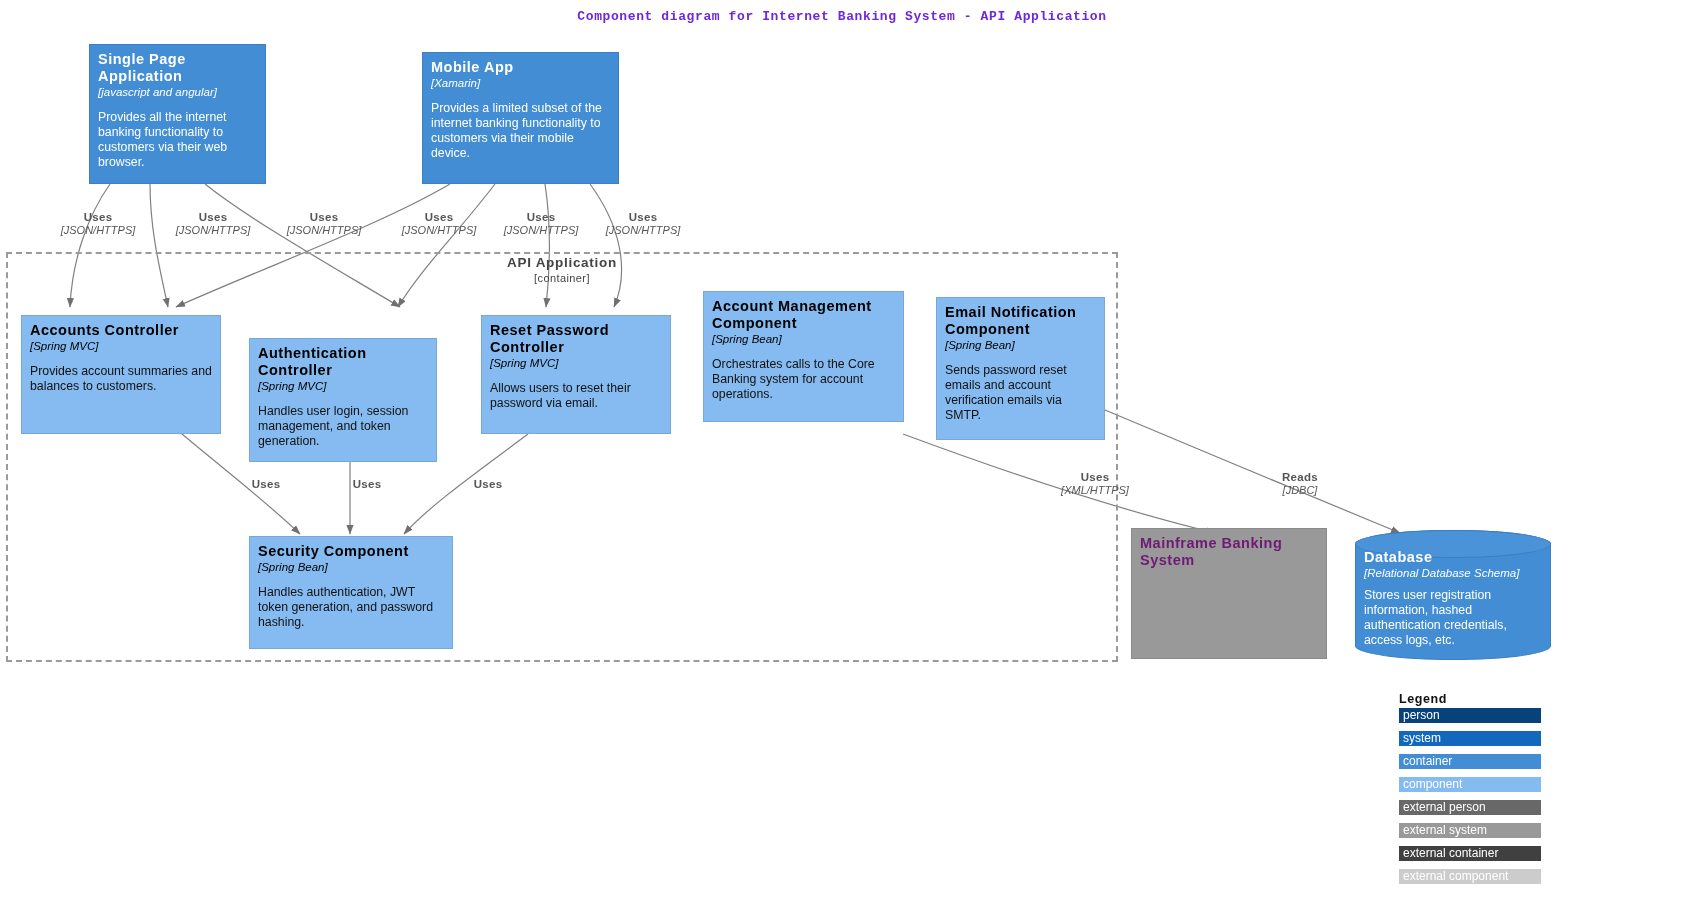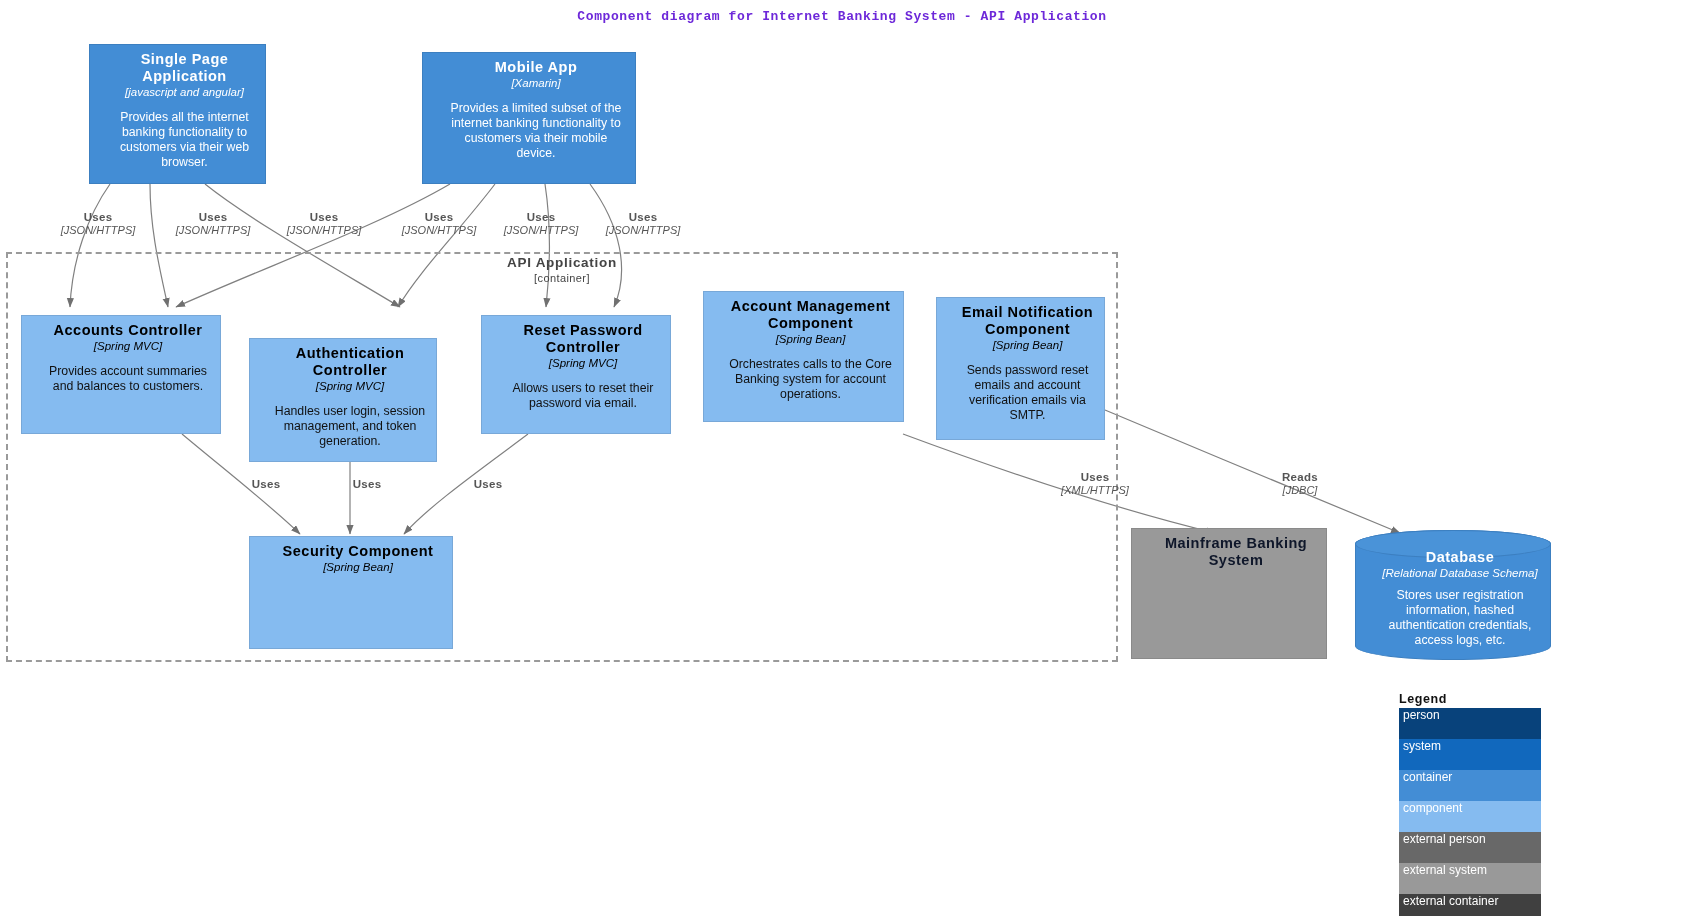--- a/index.html
+++ b/index.html
@@ -26,22 +26,21 @@
     top: 9px; left: 0; width: 1684px;
     text-align: center;
     font-size: 13px;
     font-weight: bold;
     letter-spacing: 0.6px;
     color: #6d28d9;
     font-family: Liberation Mono, monospace;
   }
   .node {
     position: absolute;
-    text-align: center;
-    padding: 6px 8px 8px 22px;
+    padding: 6px 8px 8px 8px;
   }
   .node .nm {
     font-size: 14.5px;
     font-weight: bold;
     letter-spacing: 0.5px;
     line-height: 17px;
   }
   .node .tech {
     font-size: 11.5px;
     font-style: italic;
@@ -62,21 +61,21 @@
   .n-component {
     background: #85BBF0;
     border: 1px solid #78A8D8;
     color: #000000;
   }
   .n-component .desc { color: #111111; }
   
   .n-extsystem {
     background: #999999;
     border: 1px solid #8A8A8A;
-    color: #0f172a;
+    color: #701a75;
   }
   
   .n-db {
     background: #438DD5;
     border: 1px solid #3C7FC0;
     color: #ffffff;
     border-radius: 50% / 14px;
   }
   .n-db::before {
     content: "";
@@ -113,26 +112,26 @@
   }
   .edge-label .el-nm { font-size: 11.5px; font-weight: bold; letter-spacing: .3px; }
   .edge-label .el-tech { font-size: 11px; font-style: italic; }
   
   .legend { position: absolute; }
   .legend-title {
     font-size: 12.5px; font-weight: bold; letter-spacing: .6px;
     color: #111111; margin-bottom: 2px;
   }
   .legend-row {
-    height: 31px;
+    height: 15px;
     line-height: 15px;
     font-size: 12px;
     color: #ffffff;
     padding-left: 4px;
-    margin-bottom: 0px;
+    margin-bottom: 8px;
     white-space: nowrap;
   }
 </style>
 </head>
 <body>
 
 <div id="canvas">
 
   <div class="title">Component diagram for Internet Banking System - API Application</div>
 
@@ -175,21 +174,21 @@
     <div class="bl-nm">API Application</div>
     <div class="bl-tech">[container]</div>
   </div>
 
   <div class="node n-container" style="left:89px; top:44px; width:177px; height:140px;">
     <div class="nm">Single Page Application</div>
     <div class="tech">[javascript and angular]</div>
     <div class="desc">Provides all the internet banking functionality to customers via their web browser.</div>
   </div>
 
-  <div class="node n-container" style="left:422px; top:52px; width:214px; height:132px;">
+  <div class="node n-container" style="left:422px; top:52px; width:197px; height:132px;">
     <div class="nm">Mobile App</div>
     <div class="tech">[Xamarin]</div>
     <div class="desc">Provides a limited subset of the internet banking functionality to customers via their mobile device.</div>
   </div>
 
   <div class="node n-component" style="left:21px; top:315px; width:200px; height:119px;">
     <div class="nm">Accounts Controller</div>
     <div class="tech">[Spring MVC]</div>
     <div class="desc">Provides account summaries and balances to customers.</div>
   </div>
@@ -214,20 +213,21 @@
 
   <div class="node n-component" style="left:936px; top:297px; width:169px; height:143px;">
     <div class="nm">Email Notification Component</div>
     <div class="tech">[Spring Bean]</div>
     <div class="desc">Sends password reset emails and account verification emails via SMTP.</div>
   </div>
 
   <div class="node n-component" style="left:249px; top:536px; width:204px; height:113px;">
     <div class="nm">Security Component</div>
     <div class="tech">[Spring Bean]</div>
+    <div class="desc">Handles authentication, JWT token generation, and password hashing.</div>
   </div>
 
   <div class="node n-extsystem" style="left:1131px; top:528px; width:196px; height:131px;">
     <div class="nm">Mainframe Banking System</div>
     <div class="tech"></div>
   </div>
 
   <div class="node n-db" style="left:1355px; top:530px; width:196px; height:130px; padding-top:18px;">
     <div class="inner">
       <div class="nm">Database</div>

